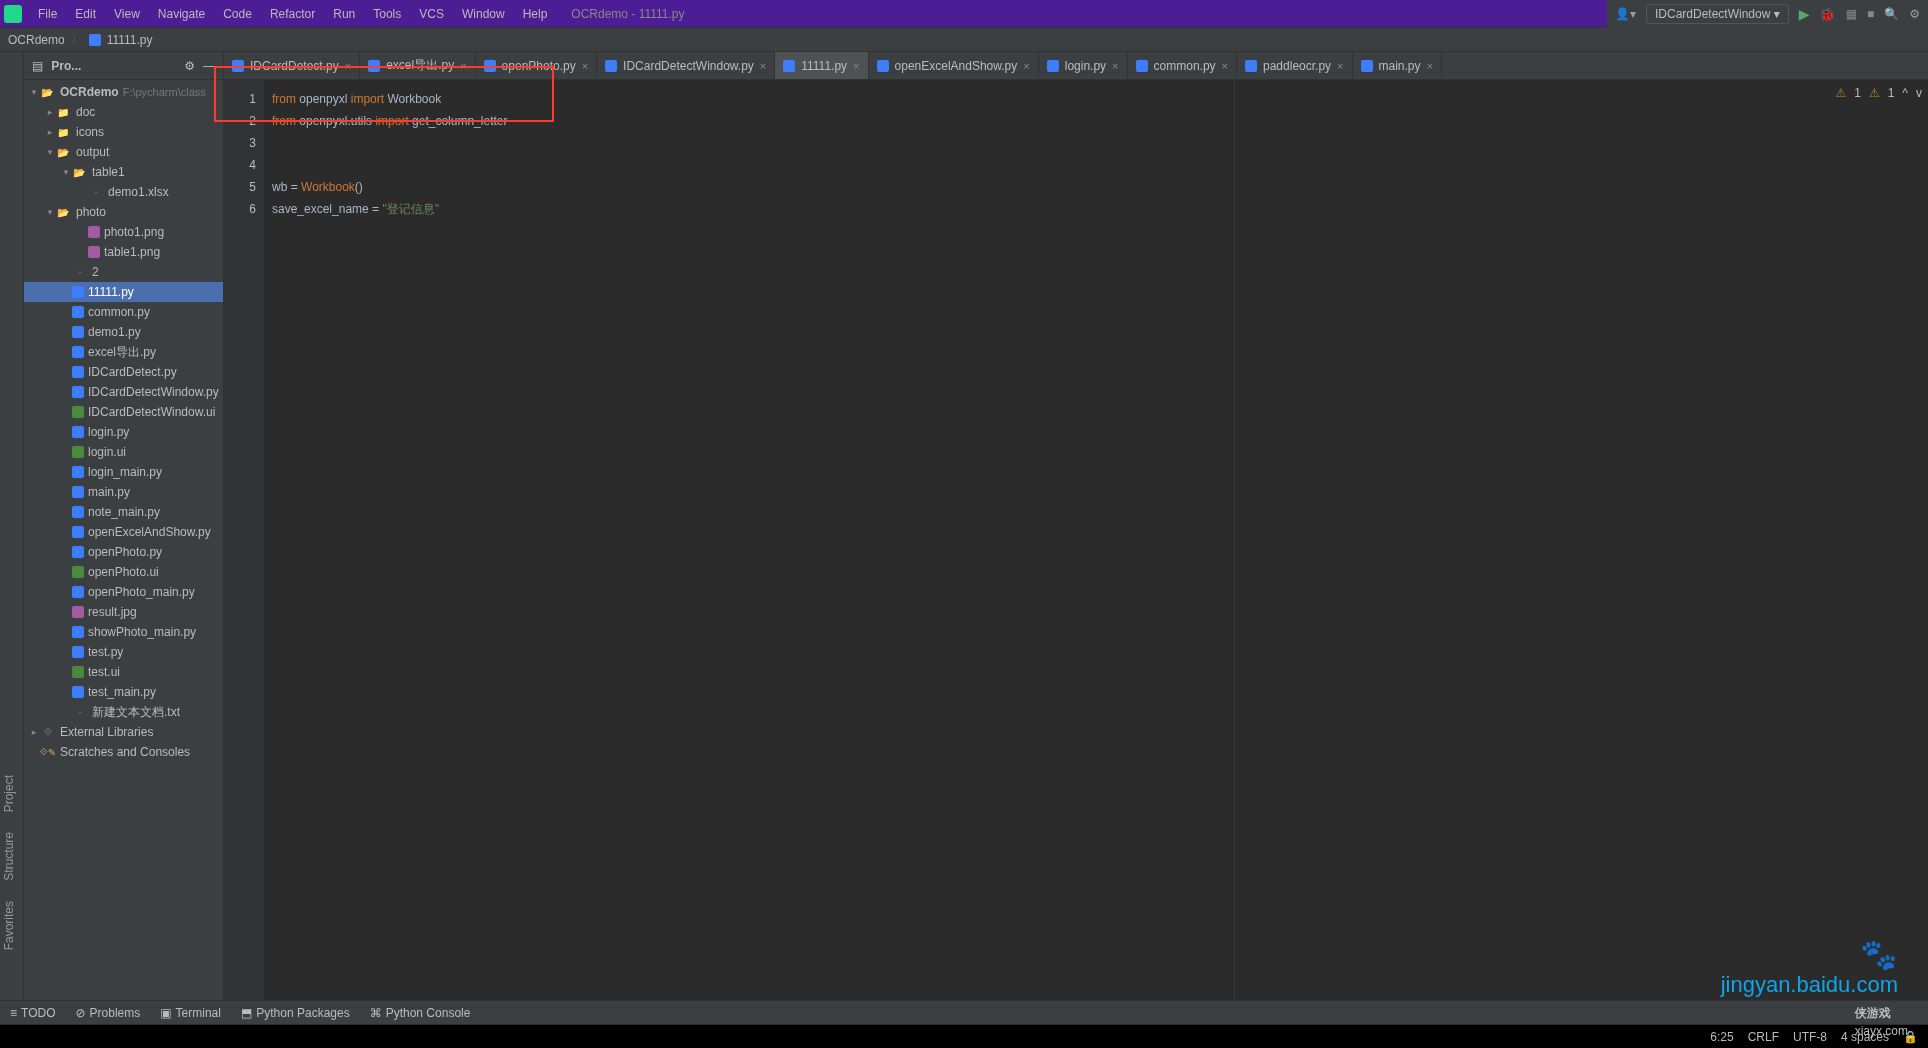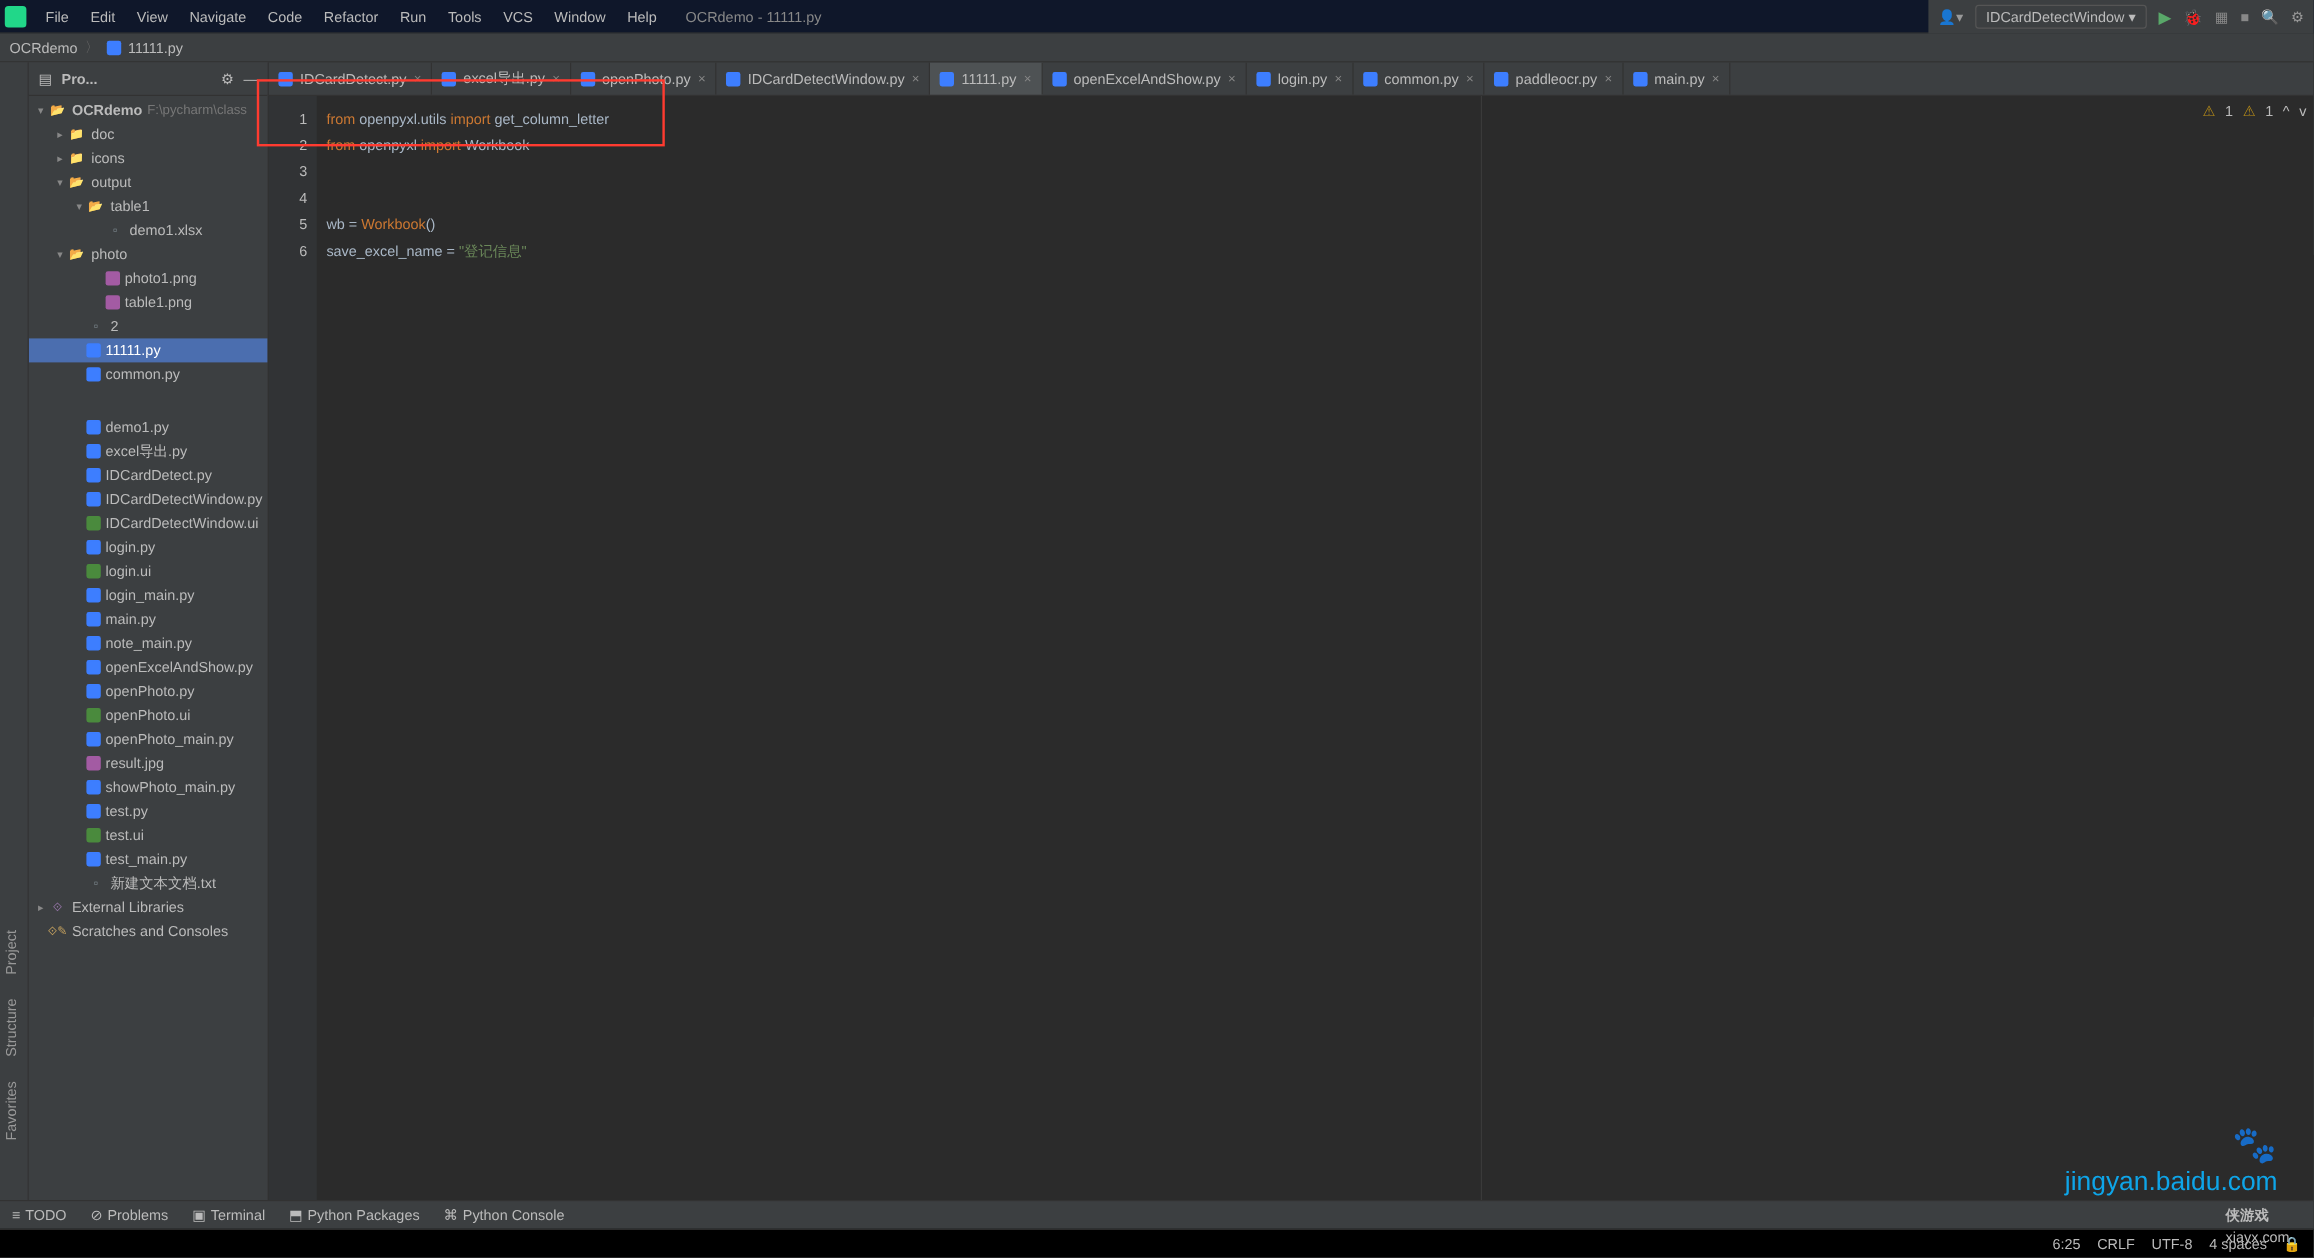--- a/index.html
+++ b/index.html
@@ -1,17 +1,17 @@
 <!DOCTYPE html>
 <html><head>
 <meta charset="utf-8">
 <style>
 *{margin:0;padding:0;box-sizing:border-box;font-family:"Segoe UI",Arial,sans-serif;font-size:12px;color:#bbb;}
 body{background:#3c3f41;width:1928px;height:1048px;overflow:hidden;position:relative;}
-.titlebar{height:28px;background:#0f172a;display:flex;align-items:center;padding:0 4px;border-bottom:1px solid #323232;}
+.titlebar{height:28px;background:#4c1d95;display:flex;align-items:center;padding:0 4px;border-bottom:1px solid #323232;}
 .app-icon{width:18px;height:18px;background:#21d789;border-radius:3px;margin-right:8px;}
 .menu{display:flex;gap:2px;}
 .menu span{padding:4px 8px;cursor:pointer;}
 .winfile{margin-left:16px;color:#888;}
 .wincontrols{margin-left:auto;display:flex;gap:18px;padding-right:8px;color:#888;}
 .breadcrumb{height:24px;background:#3c3f41;display:flex;align-items:center;padding:0 8px;gap:6px;border-bottom:1px solid #323232;}
 .bc-sep{color:#666;}
 .main{display:flex;height:calc(100% - 28px - 24px - 24px - 24px);}
 .project-panel{width:200px;background:#3c3f41;border-right:1px solid #323232;overflow:hidden;}
 .panel-header{height:28px;display:flex;align-items:center;padding:0 8px;gap:8px;border-bottom:1px solid #323232;}
@@ -184,21 +184,21 @@
       <div class="tree-row selected" style="padding-left:36px;">
           <span class="arrow"></span>
           <span class="icon py"></span>
           <span>11111.py</span>
         </div>
       <div class="tree-row" style="padding-left:36px;">
           <span class="arrow"></span>
           <span class="icon py"></span>
           <span>common.py</span>
         </div>
-      <div class="tree-row" style="padding-left:36px;margin-top:24px;">
+      <div class="tree-row" style="padding-left:36px;">
           <span class="arrow"></span>
           <span class="icon py"></span>
           <span>demo1.py</span>
         </div>
       <div class="tree-row" style="padding-left:36px;">
           <span class="arrow"></span>
           <span class="icon py"></span>
           <span>excel导出.py</span>
         </div>
       <div class="tree-row" style="padding-left:36px;">
@@ -360,22 +360,22 @@
     <div class="code-wrap">
       <div class="gutter">
         <div>1</div>
           <div>2</div>
           <div>3</div>
           <div>4</div>
           <div>5</div>
           <div>6</div>
       </div>
       <div class="code">
+        <div class="code-line"><span class="kw">from </span><span class="plain">openpyxl </span><span class="kw">import </span><span class="plain">Workbook</span></div>
         <div class="code-line"><span class="kw">from </span><span class="plain">openpyxl.utils </span><span class="kw">import </span><span class="plain">get_column_letter</span></div>
-        <div class="code-line"><span class="kw">from </span><span class="plain">openpyxl </span><span class="kw">import </span><span class="plain">Workbook</span></div>
         <div class="code-line"> </div>
         <div class="code-line"> </div>
         <div class="code-line"><span class="plain">wb = </span><span class="cls">Workbook</span><span class="plain">()</span></div>
         <div class="code-line"><span class="plain">save_excel_name = </span><span class="str">"登记信息"</span></div>
         <div class="vline"></div>
       </div>
       <div class="inspections">
         <span class="insp-warn">⚠</span>
           <span>1</span>
         <span class="insp-warn">⚠</span>

